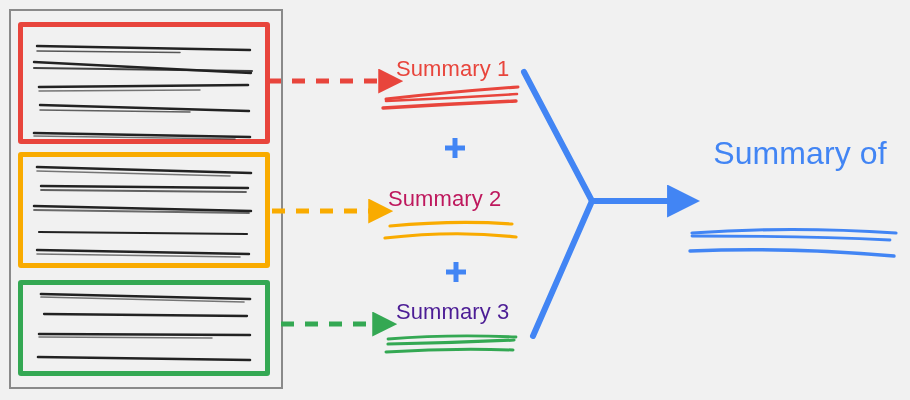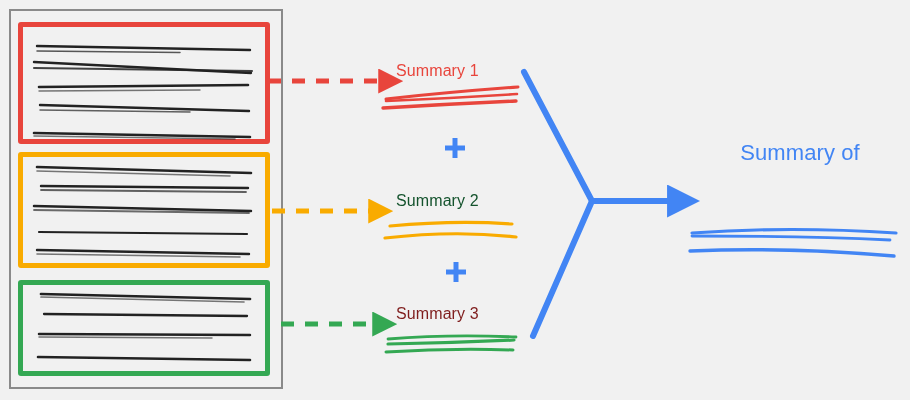--- a/index.html
+++ b/index.html
@@ -48,31 +48,31 @@
   #group-red   { left: 18px;  top: 22px;  width: 252px; height: 122px; border-color: #e8453c; }
   #group-amber { left: 18px;  top: 152px; width: 252px; height: 116px; border-color: #f9ab00; }
   #group-green { left: 18px;  top: 280px; width: 252px; height: 96px;  border-color: #34a853; }
 
   .label {
     position: absolute;
     white-space: nowrap;
     font-weight: 400;
     letter-spacing: 0.1px;
   }
-  .summary-label { font-size: 16px; margin-top: 6px; }
+  .summary-label { font-size: 22px; }
   #label-summary-1 { left: 396px; top: 56px;  color: #e8453c; }
-  #label-summary-2 { left: 396px; top: 186px; color: #14532d; }
-  #label-summary-3 { left: 396px; top: 299px; color: #7f1d1d; }
+  #label-summary-2 { left: 388px; top: 186px; color: #be185d; }
+  #label-summary-3 { left: 396px; top: 299px; color: #4c1d95; }
 
   #label-final {
     left: 700px;
     top: 135px;
     width: 200px;
     text-align: center;
-    font-size: 22px;
+    font-size: 32px;
     line-height: 36px;
     color: #4285f4;
     white-space: normal;
   }
   .final-line { display: block; }
 </style>
 </head>
 <body>
 
 <div id="stage">

